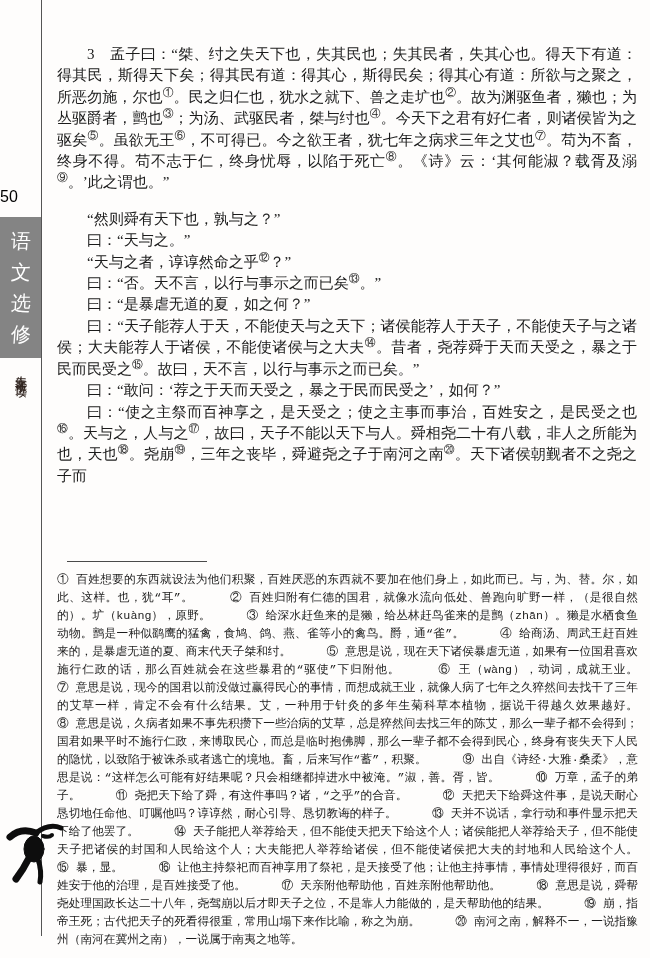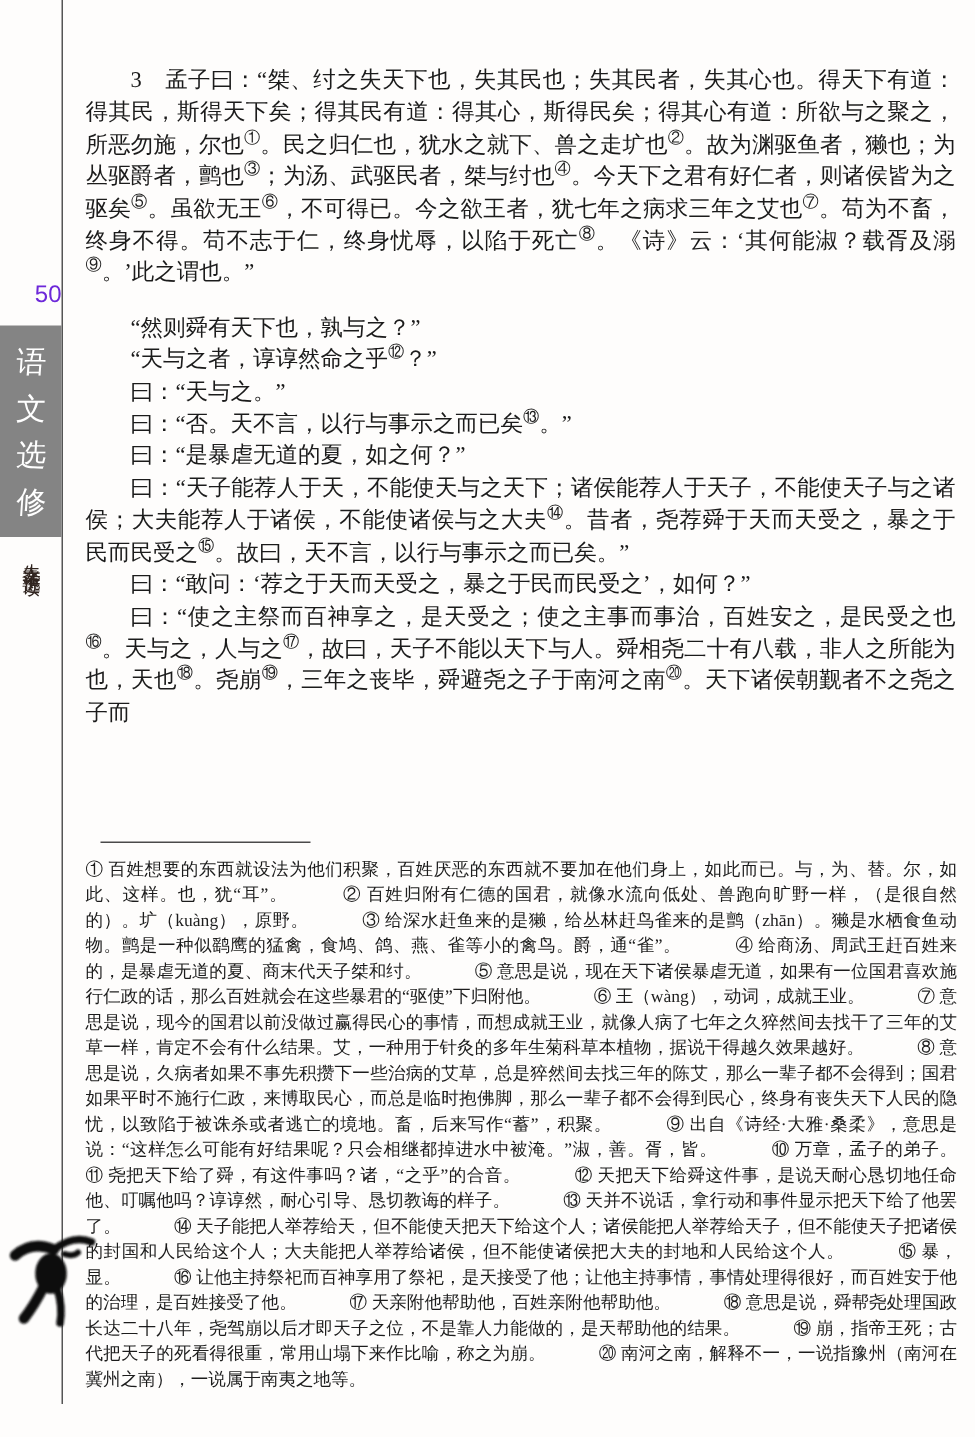--- a/index.html
+++ b/index.html
@@ -3,22 +3,22 @@
 <meta charset="utf-8">
 <style>
   html,body{margin:0;padding:0;background:#e9e9e9;}
   .page{
     position:relative;width:650px;height:958px;background:#fefdfc;
     font-family:"Liberation Serif","DejaVu Serif",serif;color:#1b1b1b;
     overflow:hidden;margin:0 auto;
   }
   .vline{position:absolute;left:41px;top:0;width:1px;height:936px;background:#555;}
   .pagenum{
-    position:absolute;left:0;top:188px;width:41px;text-align:right;
-    font-family:"Liberation Sans","DejaVu Sans",sans-serif;font-size:16px;color:#6d28d9;
+    position:absolute;left:0;top:188px;width:41px;text-align:left;
+    font-family:"Liberation Sans","DejaVu Sans",sans-serif;font-size:16px;color:#000000;
   }
   .graybox{
     position:absolute;left:0;top:217px;width:41px;height:141px;background:#848484;
     display:flex;flex-direction:column;align-items:center;justify-content:space-evenly;
     padding:3px 0;box-sizing:border-box;
   }
   .vchar{
     color:#ffffff;font-family:"DejaVu Sans",sans-serif;font-size:20px;line-height:1;
     transform:skewX(-4deg);
   }
@@ -36,21 +36,21 @@
   .content p{margin:0;}
   .indent{text-indent:2em;}
   .attribution{text-align:right;padding-right:38px;margin:1px 0 12px 0 !important;}
   .dialogs p:first-child{margin-top:15px;}
   sup{font-size:0.72em;line-height:0;vertical-align:super;}
   .footnotes{
     position:absolute;left:57px;top:561px;width:581px;
     font-size:11.7px;line-height:17px;text-align:justify;word-break:break-all;color:#1c1c1c;
   }
   .fnrule{width:140px;height:1px;background:#4a4a4a;margin:0 0 9px 10px;}
-  .note{display:inline;}
+  .note{display:inline;font-family:Liberation Mono, monospace;}
   .brush{position:absolute;left:5px;top:812px;width:62px;height:76px;}
 </style>
 </head>
 <body>
 
 <div class="page">
 
   <div class="vline"></div>
 
   <div class="pagenum">50</div>
@@ -63,22 +63,22 @@
     </div>
 
   <div class="series">
     <span>先秦诸子选读</span>
   </div>
 
   <div class="content">
     <p class="indent rich">3　孟子曰：“桀、纣之失天下也，失其民也；失其民者，失其心也。得天下有道：得其民，斯得天下矣；得其民有道：得其心，斯得民矣；得其心有道：所欲与之聚之，所恶勿施，尔也<sup>①</sup>。民之归仁也，犹水之就下、兽之走圹也<sup>②</sup>。故为渊驱鱼者，獭也；为丛驱爵者，鹯也<sup>③</sup>；为汤、武驱民者，桀与纣也<sup>④</sup>。今天下之君有好仁者，则诸侯皆为之驱矣<sup>⑤</sup>。虽欲无王<sup>⑥</sup>，不可得已。今之欲王者，犹七年之病求三年之艾也<sup>⑦</sup>。苟为不畜，终身不得。苟不志于仁，终身忧辱，以陷于死亡<sup>⑧</sup>。《诗》云：‘其何能淑？载胥及溺<sup>⑨</sup>。’此之谓也。”</p>
     <div class="dialogs">
         <p class="indent rich">“然则舜有天下也，孰与之？”</p>
+        <p class="indent rich">曰：“天与之。”</p>
         <p class="indent rich">“天与之者，谆谆然命之乎<sup>⑫</sup>？”</p>
-        <p class="indent rich">曰：“天与之。”</p>
         <p class="indent rich">曰：“否。天不言，以行与事示之而已矣<sup>⑬</sup>。”</p>
         <p class="indent rich">曰：“是暴虐无道的夏，如之何？”</p>
         <p class="indent rich">曰：“天子能荐人于天，不能使天与之天下；诸侯能荐人于天子，不能使天子与之诸侯；大夫能荐人于诸侯，不能使诸侯与之大夫<sup>⑭</sup>。昔者，尧荐舜于天而天受之，暴之于民而民受之<sup>⑮</sup>。故曰，天不言，以行与事示之而已矣。”</p>
         <p class="indent rich">曰：“敢问：‘荐之于天而天受之，暴之于民而民受之’，如何？”</p>
         <p class="indent rich">曰：“使之主祭而百神享之，是天受之；使之主事而事治，百姓安之，是民受之也<sup>⑯</sup>。天与之，人与之<sup>⑰</sup>，故曰，天子不能以天下与人。舜相尧二十有八载，非人之所能为也，天也<sup>⑱</sup>。尧崩<sup>⑲</sup>，三年之丧毕，舜避尧之子于南河之南<sup>⑳</sup>。天下诸侯朝觐者不之尧之子而</p>
       </div>
   </div>
 
   <div class="footnotes">
     <div class="fnrule"></div>

